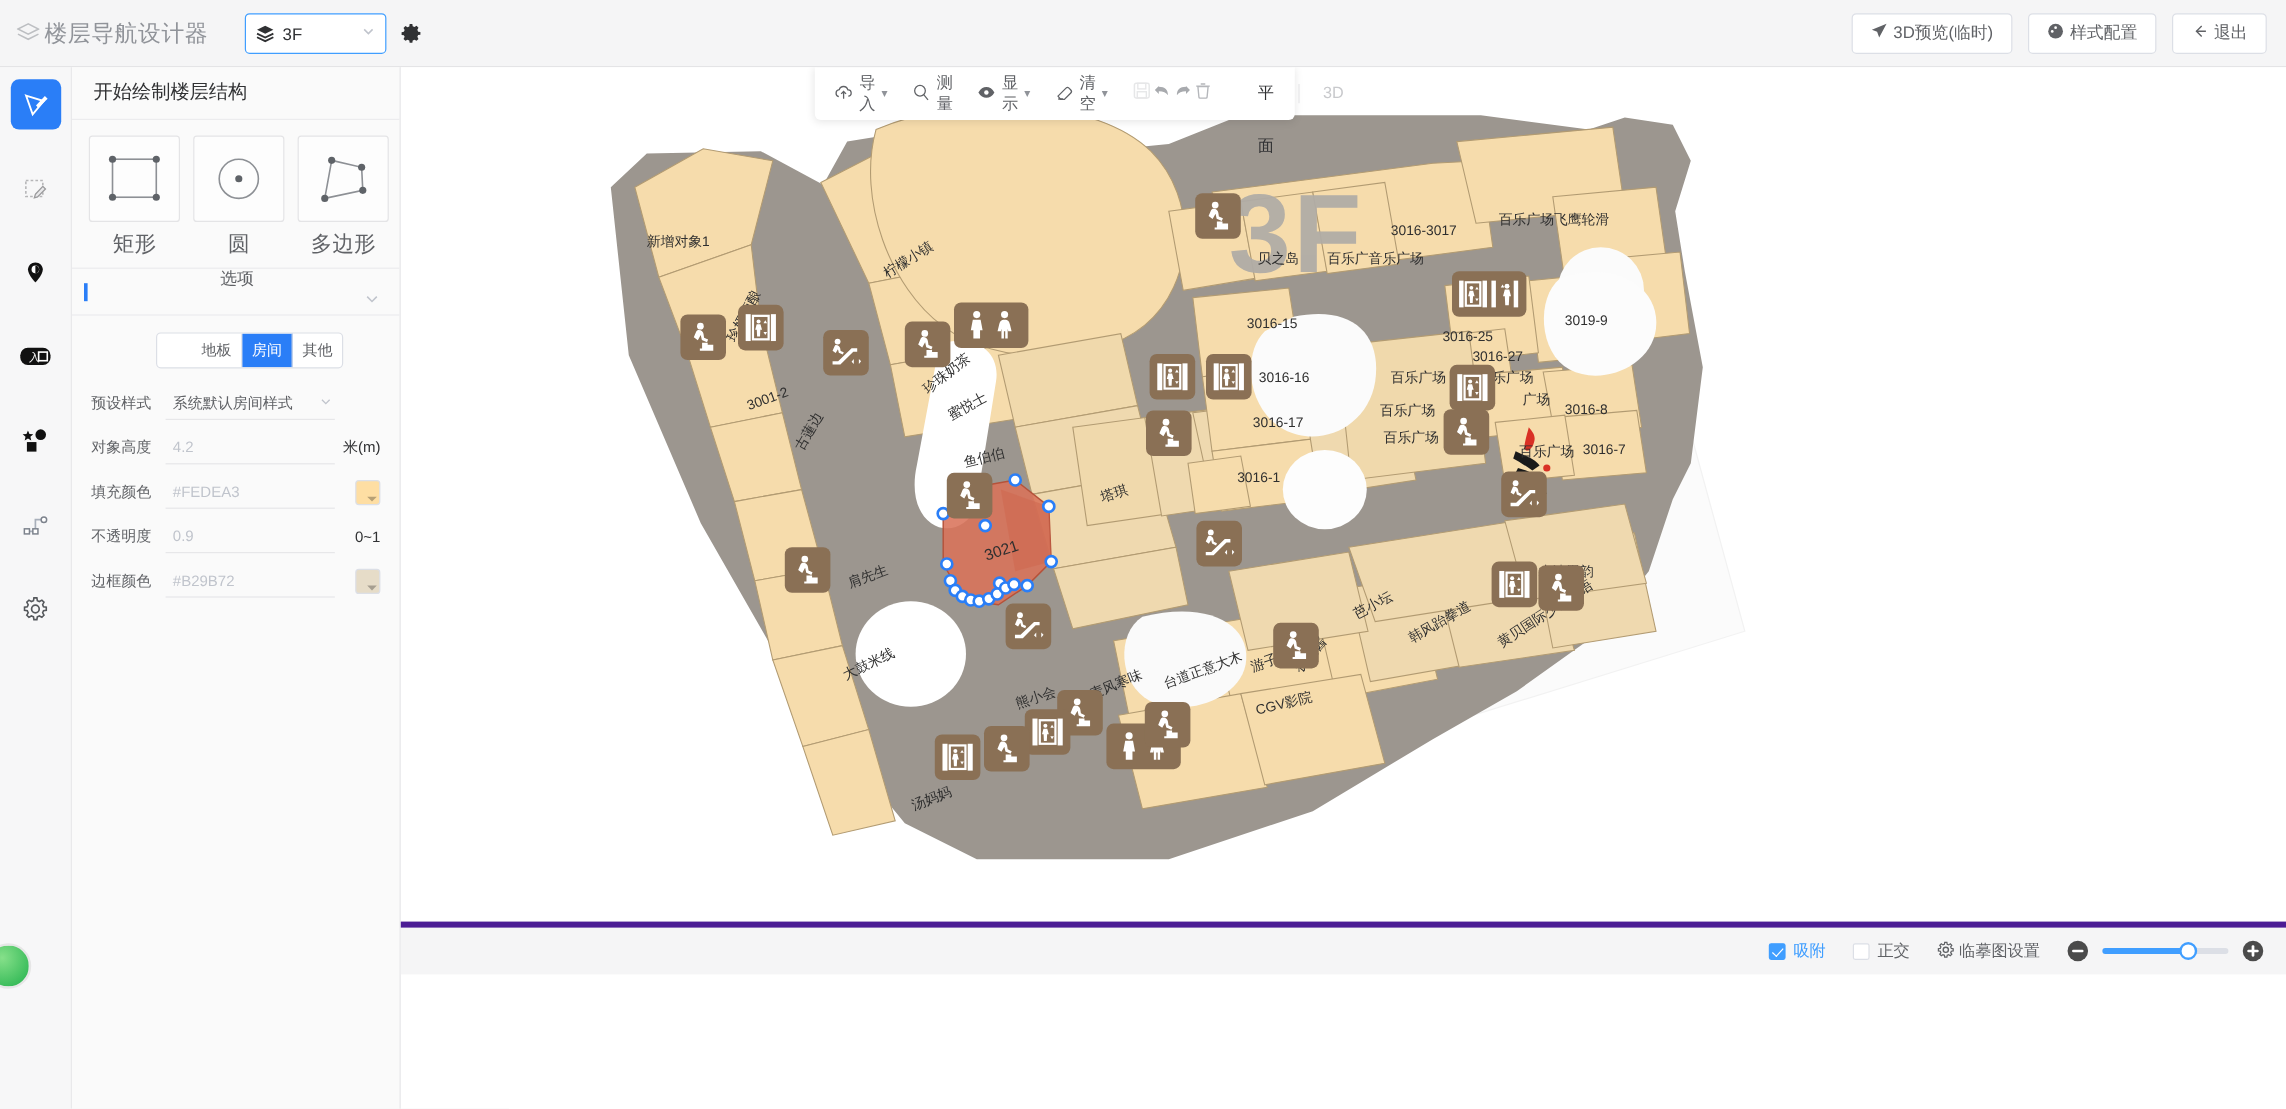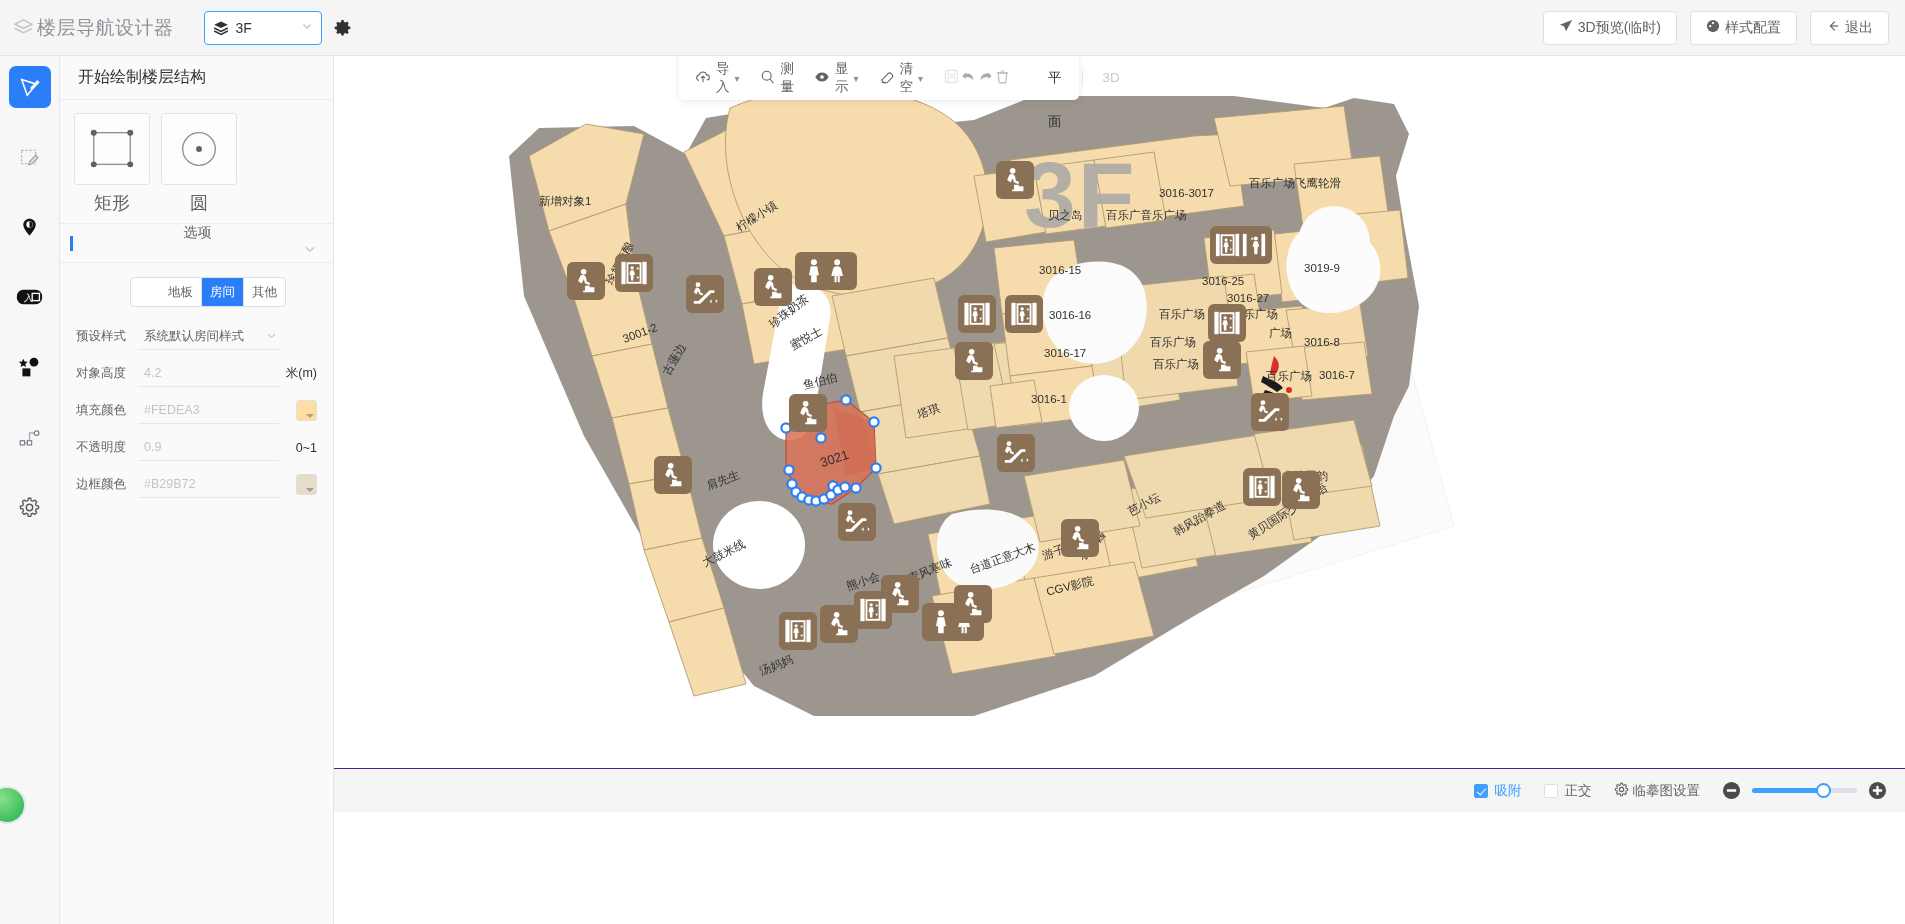--- a/index.html
+++ b/index.html
@@ -135,21 +135,21 @@
   .tb-ic.dis { opacity: .33; cursor: default; }
   .tb-tabs { display: flex; align-items: center; margin-left: 4px; }
   .tb-tab { height: 44px; line-height: 44px; padding: 0 20px; font-size: 13.5px; cursor: pointer; }
   .tb-tab.on { color: #303133; }
   .tb-tab.off { color: #c8c9cc; }
   .tb-tabdiv { width: 1px; height: 16px; background: #e6e6e8; }
 
   
   .statusbar {
     position: absolute; left: 334px; bottom: 0; width: 1571px; height: 44px;
-    background: #f5f5f6; border-top: 1px solid #4c1d95;
+    background: #f5f5f6; border-top: 5px solid #4c1d95;
     display: flex; align-items: center; justify-content: flex-end;
     gap: 22px; padding-right: 18px;
   }
   .sb-chk { display: flex; align-items: center; gap: 7px; cursor: pointer; }
   .cbox { width: 14px; height: 14px; border: 1px solid #dcdfe6; border-radius: 2px; background: #fff; }
   .cbox.on { background: #409eff; border-color: #409eff; position: relative; }
   .cbox.on:after {
     content: ""; position: absolute; left: 4px; top: 1px; width: 4px; height: 8px;
     border: solid #fff; border-width: 0 1.6px 1.6px 0; transform: rotate(42deg);
   }
@@ -340,20 +340,32 @@
         <div class="shape-lbl">矩形</div>
       </div>
       <div class="shape-cell">
         <div class="shape-box">
           <svg viewBox="0 0 56 50" width="54" height="48">
             <circle cx="28" cy="25" r="17" fill="none" stroke="#8d9095" stroke-width="1.4"></circle>
             <circle cx="28" cy="25" r="3.1" fill="#5f6368"></circle>
           </svg>
         </div>
         <div class="shape-lbl">圆</div>
+      </div>
+      <div class="shape-cell">
+        <div class="shape-box">
+          <svg viewBox="0 0 56 50" width="54" height="48">
+            <path d="M18 9 L44 15 L45 35 L12 42 Z" fill="none" stroke="#8d9095" stroke-width="1.4"></path>
+            <circle cx="18" cy="9" r="3.1" fill="#5f6368"></circle>
+              <circle cx="44" cy="15" r="3.1" fill="#5f6368"></circle>
+            <circle cx="45" cy="35" r="3.1" fill="#5f6368"></circle>
+              <circle cx="12" cy="42" r="3.1" fill="#5f6368"></circle>
+          </svg>
+        </div>
+        <div class="shape-lbl">多边形</div>
       </div>
     </div>
 
     <div class="sect-head" style="border-top:1px solid #ececee;flex-direction:column;">
       <span class="bar"></span>
       <span class="t">选项</span>
       <span class="ar">
         <svg viewBox="0 0 14 14" width="14" height="14">
             <path d="M3 5.2 7 9.2 11 5.2" fill="none" stroke="#c0c4cc" stroke-width="1.3"></path>
           </svg>

